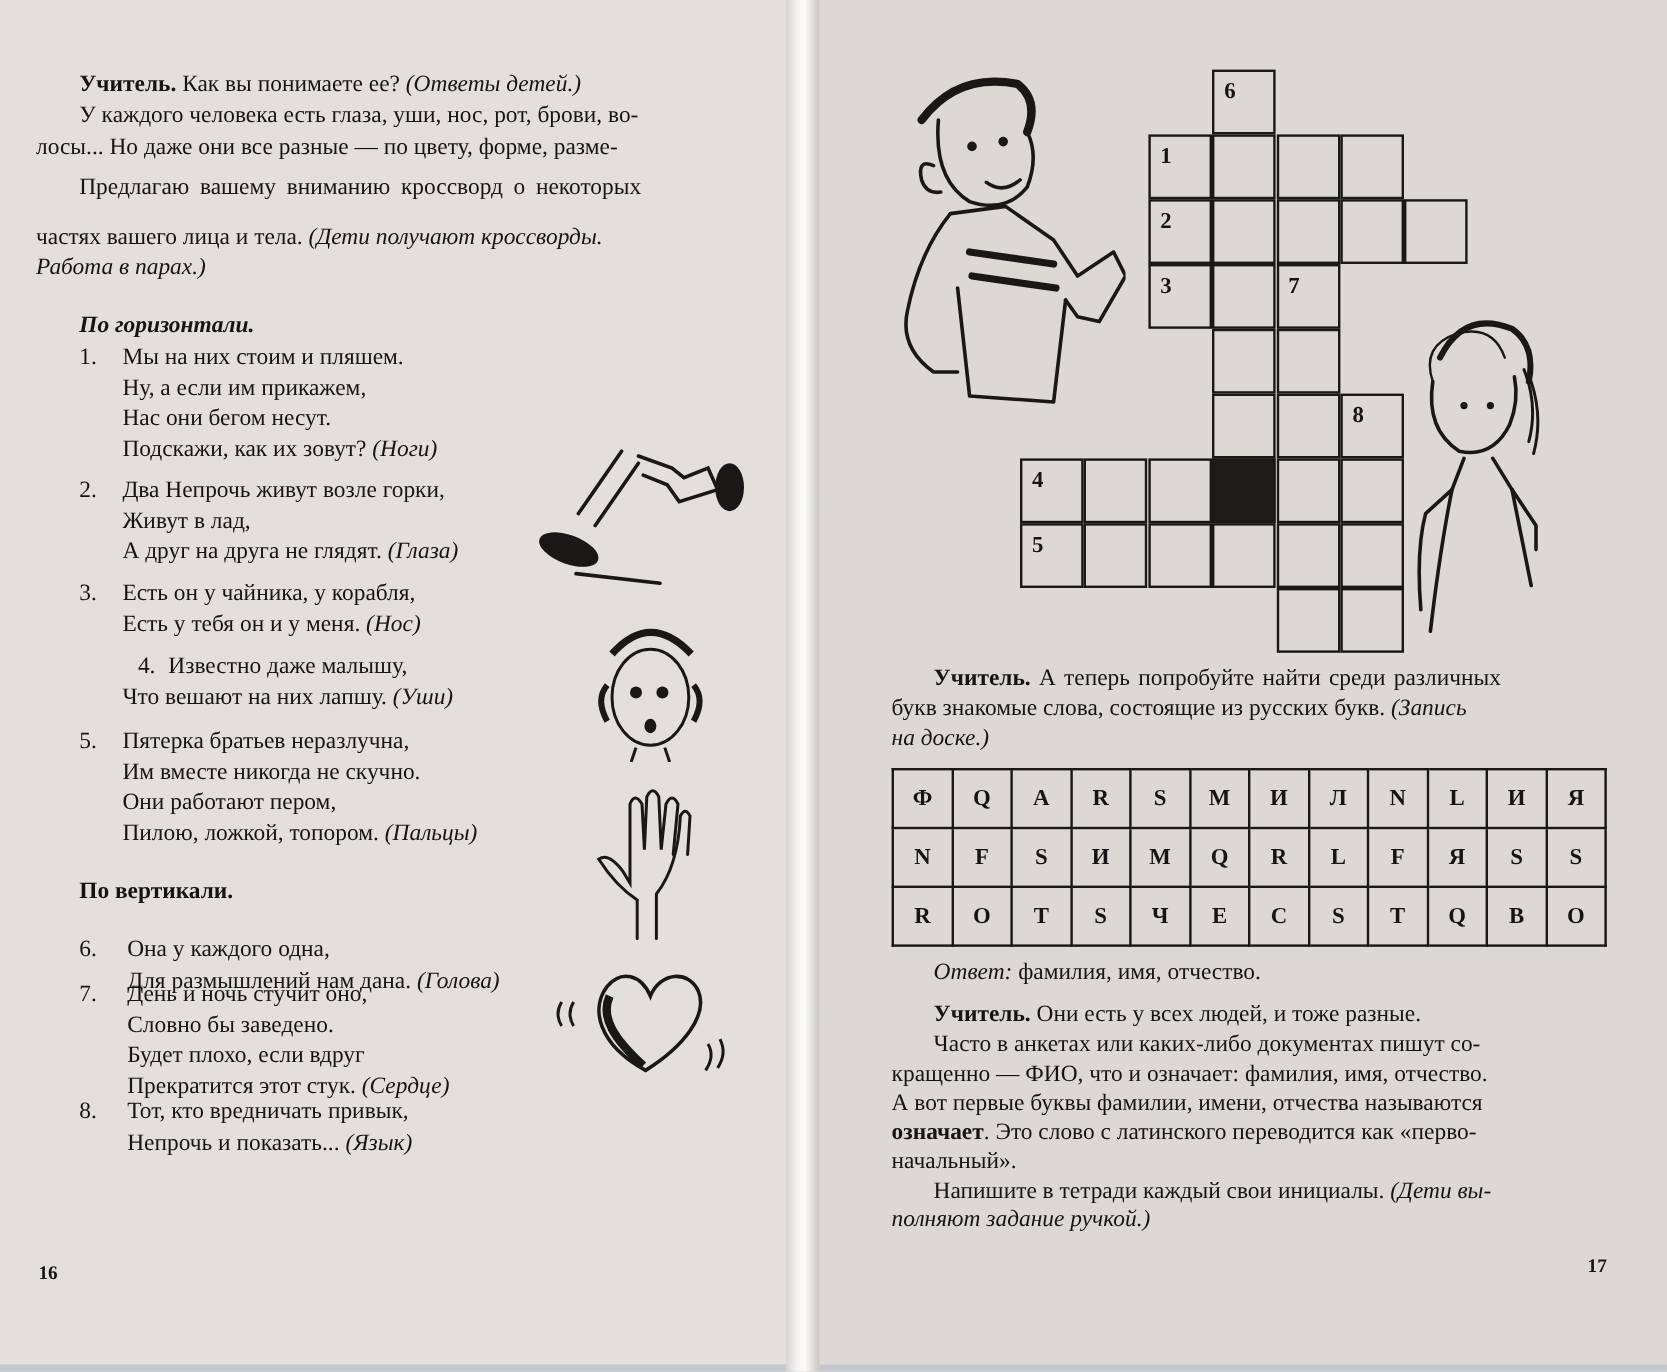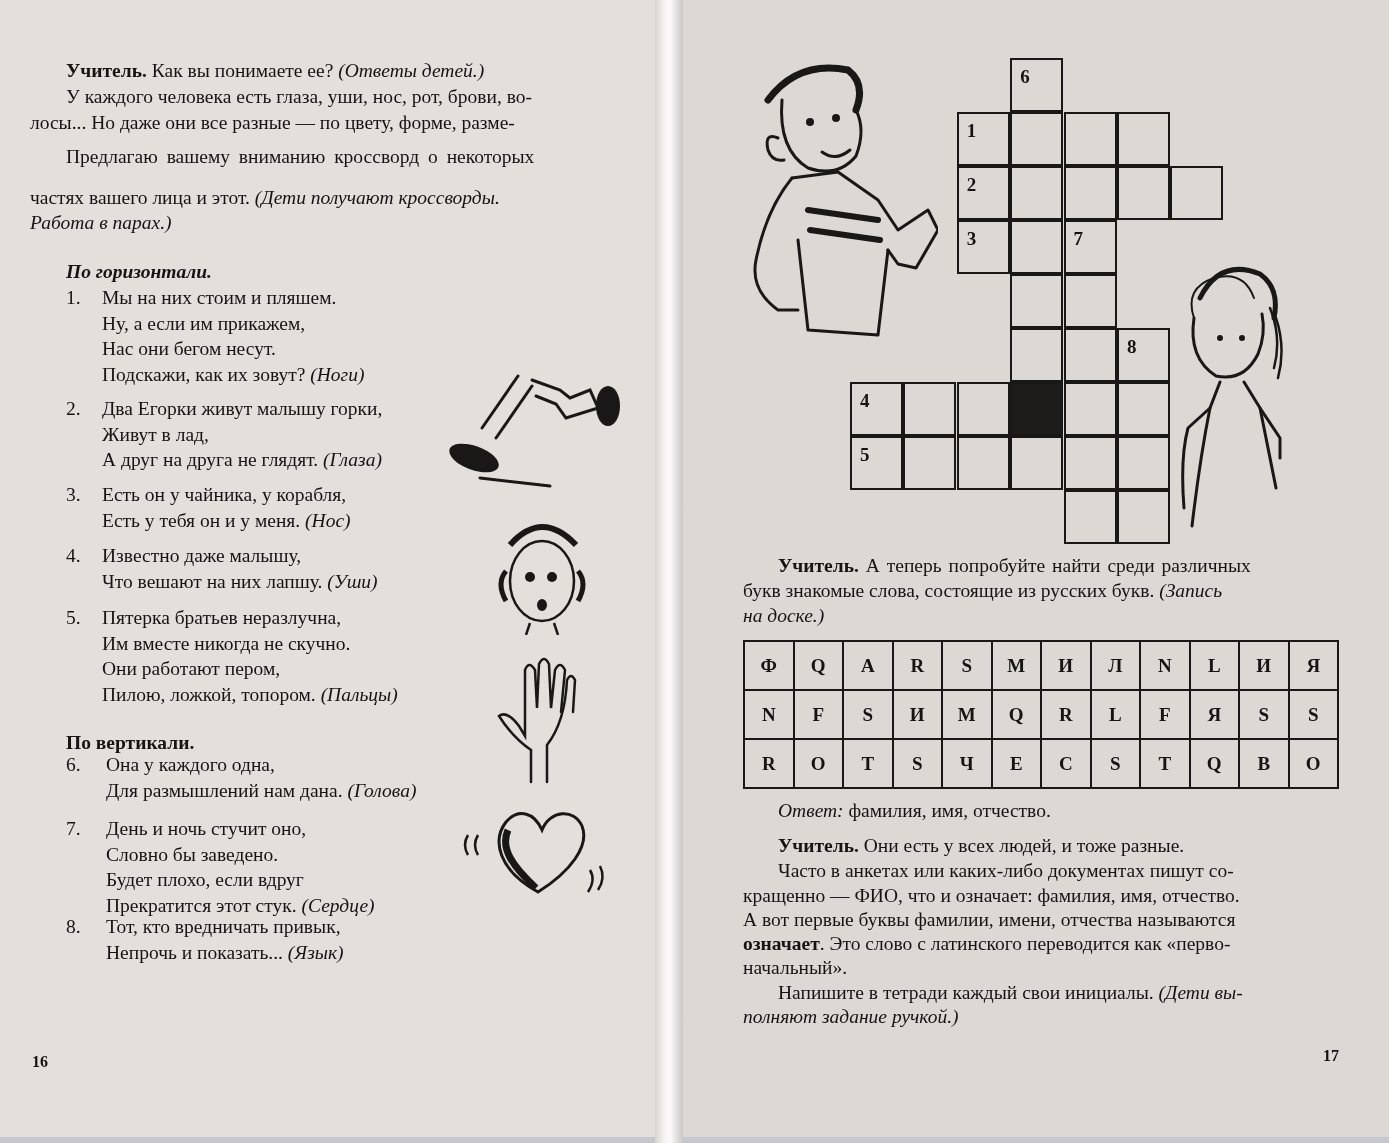--- a/index.html
+++ b/index.html
@@ -34,58 +34,58 @@
   .illus{position:absolute;}
 </style>
 </head>
 <body>
 
 <div id="page-left" class="page">
   <div class="txt" style="left:66px;top:58px;"><b>Учитель.</b><span> Как вы понимаете ее? </span><i>(Ответы детей.)</i></div>
   <div class="txt" style="left:66px;top:84px;">У каждого человека есть глаза, уши, нос, рот, брови, во-</div>
   <div class="txt" style="left:30px;top:110px;">лосы... Но даже они все разные — по цвету, форме, разме-</div>
   <div class="txt" style="left:66px;top:144px;word-spacing:4px;">Предлагаю вашему вниманию кроссворд о некоторых</div>
-  <div class="txt" style="left:30px;top:185px;"><span>частях вашего лица и этот. </span><i>(Дети получают кроссворды.</i></div>
+  <div class="txt" style="left:30px;top:185px;"><span>частях вашего лица и тела. </span><i>(Дети получают кроссворды.</i></div>
   <div class="txt" style="left:30px;top:210px;"><i>Работа в парах.)</i></div>
 
   <div class="txt" style="left:66px;top:259px;font-style:italic;"><b>По горизонтали.</b></div>
 
   <div class="txt" style="left:66px;top:285px;">
     <span class="num">1.</span><span>Мы на них стоим и пляшем.</span><br>
     <span class="indent"></span><span>Ну, а если им прикажем,</span><br>
     <span class="indent"></span><span>Нас они бегом несут.</span><br>
     <span class="indent"></span><span>Подскажи, как их зовут?</span> <i>(Ноги)</i>
   </div>
 
   <div class="txt" style="left:66px;top:396px;">
-    <span class="num">2.</span><span>Два Егорки живут малышу горки,</span><br>
+    <span class="num">2.</span><span>Два Непрочь живут возле горки,</span><br>
     <span class="indent"></span><span>Живут в лад,</span><br>
     <span class="indent"></span><span>А друг на друга не глядят.</span> <i>(Глаза)</i>
   </div>
 
   <div class="txt" style="left:66px;top:482px;">
     <span class="num">3.</span><span>Есть он у чайника, у корабля,</span><br>
     <span class="indent"></span><span>Есть у тебя он и у меня.</span> <i>(Нос)</i>
   </div>
 
-  <div class="txt" style="left:66px;top:543px;">
+  <div class="txt" style="left:66px;top:543px;text-align:center;">
     <span class="num">4.</span><span>Известно даже малышу,</span><br>
     <span class="indent"></span><span>Что вешают на них лапшу.</span> <i>(Уши)</i>
   </div>
 
   <div class="txt" style="left:66px;top:605px;">
     <span class="num">5.</span><span>Пятерка братьев неразлучна,</span><br>
     <span class="indent"></span><span>Им вместе никогда не скучно.</span><br>
     <span class="indent"></span><span>Они работают пером,</span><br>
     <span class="indent"></span><span>Пилою, ложкой, топором.</span> <i>(Пальцы)</i>
   </div>
 
   <div class="txt" style="left:66px;top:730px;"><b>По вертикали.</b></div>
 
-  <div class="txt" style="left:66px;top:752px;">
+  <div class="txt" style="left:66px;top:779px;">
     <span class="num" style="width:40px">6.</span><span>Она у каждого одна,</span><br>
     <span class="indent" style="width:40px"></span><span>Для размышлений нам дана.</span> <i>(Голова)</i>
   </div>
 
   <div class="txt" style="left:66px;top:816px;">
     <span class="num" style="width:40px">7.</span><span>День и ночь стучит оно,</span><br>
     <span class="indent" style="width:40px"></span><span>Словно бы заведено.</span><br>
     <span class="indent" style="width:40px"></span><span>Будет плохо, если вдруг</span><br>
     <span class="indent" style="width:40px"></span><span>Прекратится этот стук.</span> <i>(Сердце)</i>
   </div>

